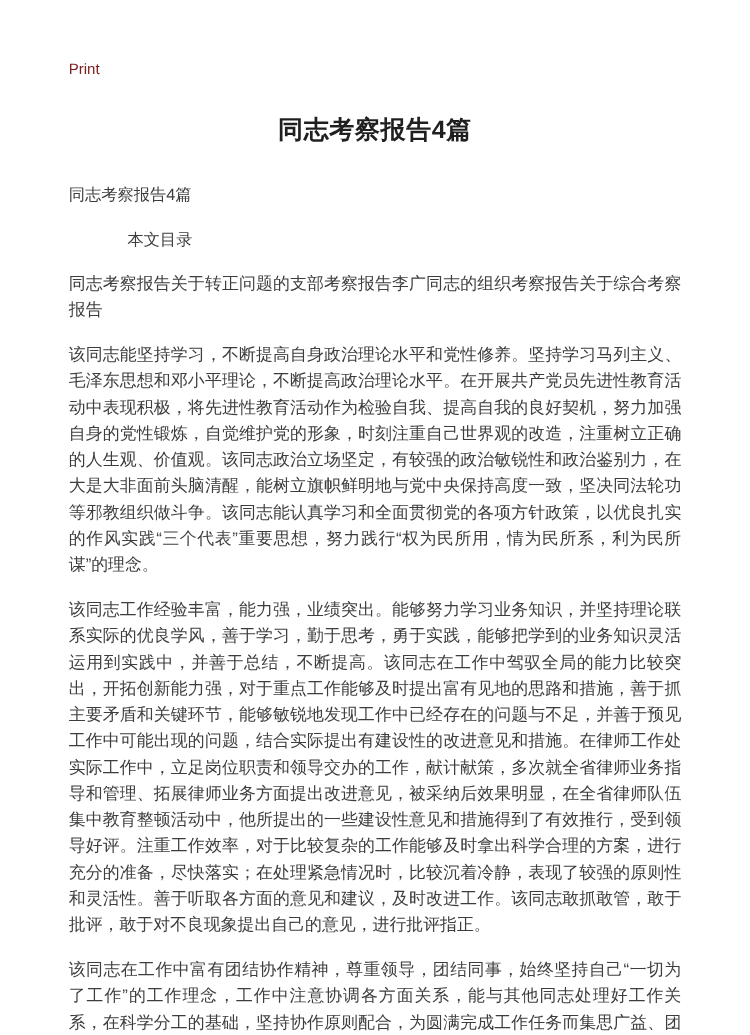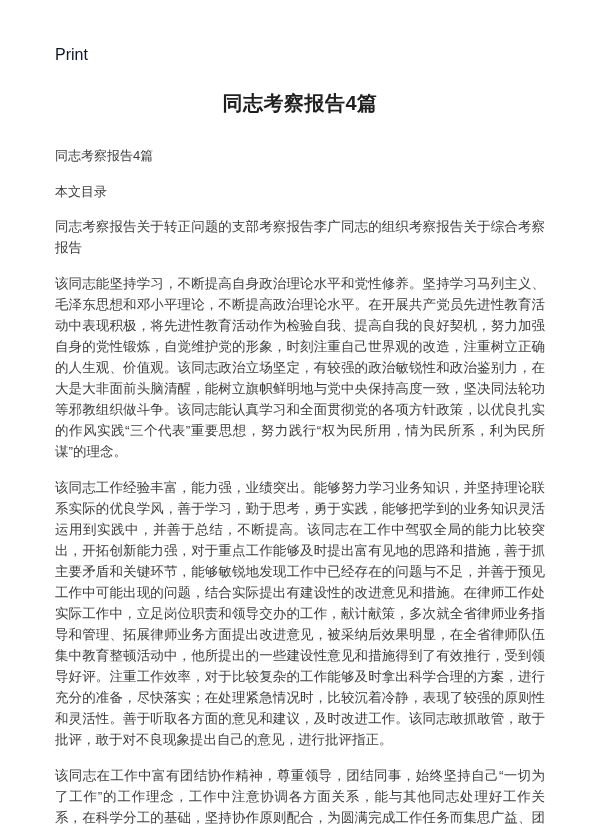--- a/index.html
+++ b/index.html
@@ -15,42 +15,43 @@
     box-sizing: border-box;
   }
   .page {
     box-sizing: border-box;
     width: 600px;
     min-height: 828px;
     padding: 46px 55px 40px 55px;
     background: #ffffff;
   }
   .print-link {
-    font-size: 16px;
-    color: #0f172a;
+    font-size: 12px;
+    color: #7f1d1d;
     cursor: pointer;
     display: inline-block;
   }
   .doc-title {
     margin-top: 26px;
     text-align: center;
     font-size: 20px;
     font-weight: bold;
     color: #1f1f1f;
     letter-spacing: 0.5px;
   }
   .doc-subtitle {
     margin-top: 30px;
     font-size: 13px;
     color: #3d3d3d;
   }
   .toc-label {
     margin-top: 18px;
     font-size: 13px;
     color: #3d3d3d;
+    margin-left: 47px;
   }
   .paragraph {
     margin-top: 15px;
     font-size: 13.5px;
     line-height: 21px;
     color: #3d3d3d;
     text-align: justify;
     text-justify: inter-ideograph;
     word-break: break-all;
   }

